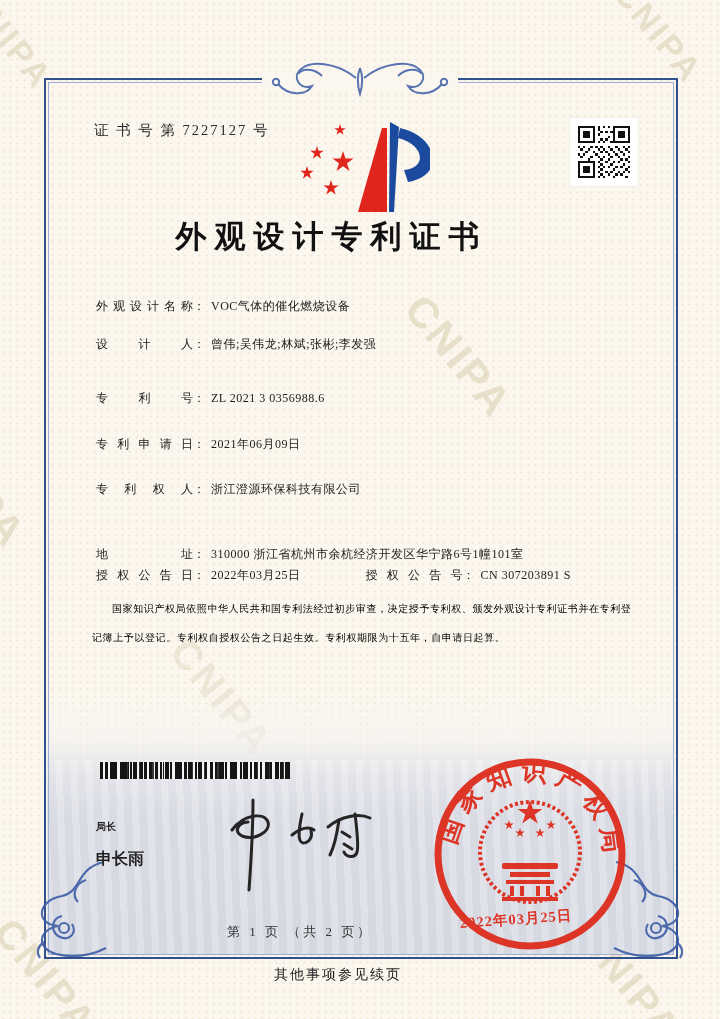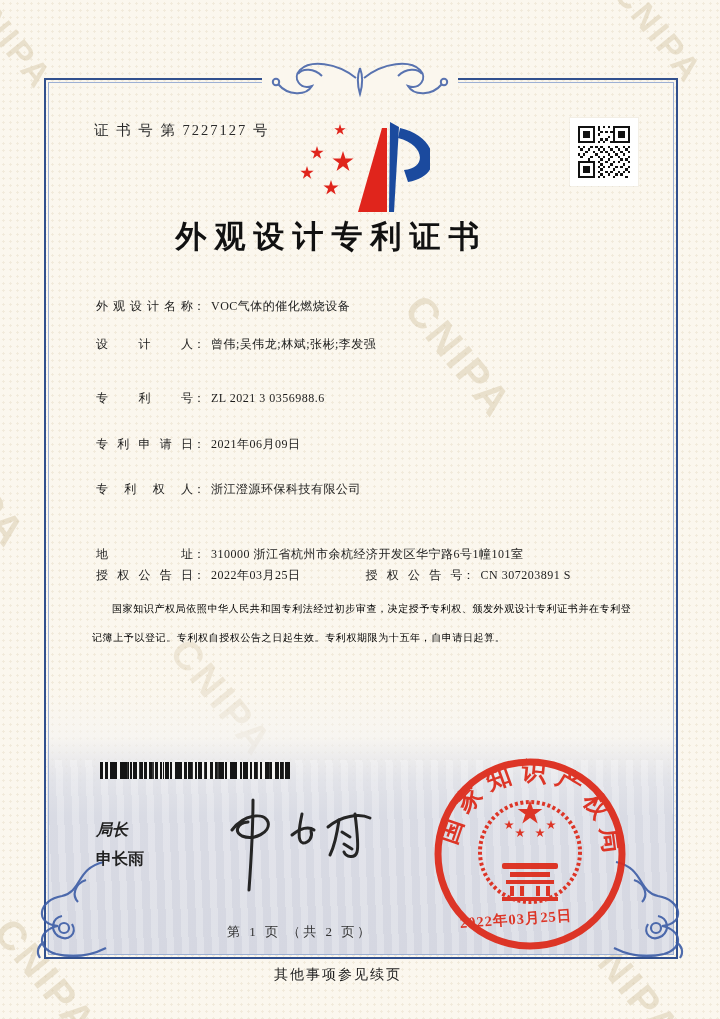--- a/index.html
+++ b/index.html
@@ -60,21 +60,21 @@
   .barcode{
     left:100px;top:762px;width:190px;height:17px;z-index:4;
     background:
      repeating-linear-gradient(90deg,#151515 0 2px,rgba(0,0,0,0) 2px 5px),
      repeating-linear-gradient(90deg,#151515 0 1px,rgba(0,0,0,0) 1px 7px),
      repeating-linear-gradient(90deg,#151515 0 3px,rgba(0,0,0,0) 3px 11px),
      repeating-linear-gradient(90deg,rgba(21,21,21,.85) 0 2px,rgba(0,0,0,0) 2px 13px);
     background-color:#f5f4f2;
   }
   
-  .signer-title{left:96px;top:820px;z-index:4;font-size:16px;font-weight:600;color:#222;font-style:italic;}
+  .signer-title{left:96px;top:820px;z-index:4;font-size:10px;font-weight:600;color:#222;}
   .signer-name{left:96px;top:849px;z-index:4;font-size:16px;font-weight:600;color:#222;}
   .signature{left:196px;top:790px;z-index:4;}
   .seal{left:430px;top:757px;z-index:5;opacity:.94;}
   .page-note{left:0;top:923px;width:600px;text-align:center;z-index:4;font-size:13px;letter-spacing:3px;color:#333;}
   .footer-note{left:0;top:966px;width:720px;text-align:center;z-index:4;font-size:14px;letter-spacing:2px;color:#222;transform:translateX(-22px);}
 </style>
 </head>
 <body>
 
 <div class="wm" style="left:-14px;top:-20px;font-size:34px;">CNIPA</div>

